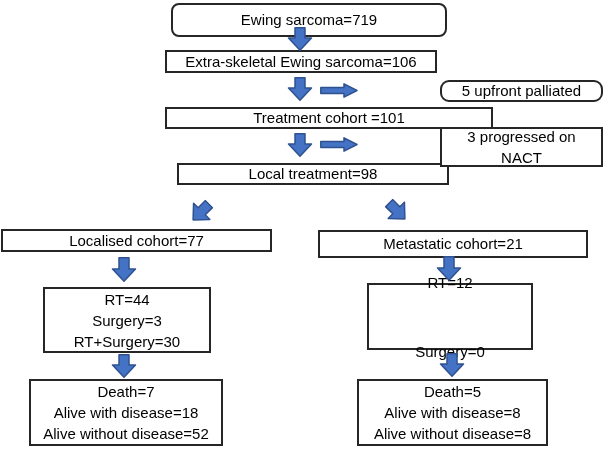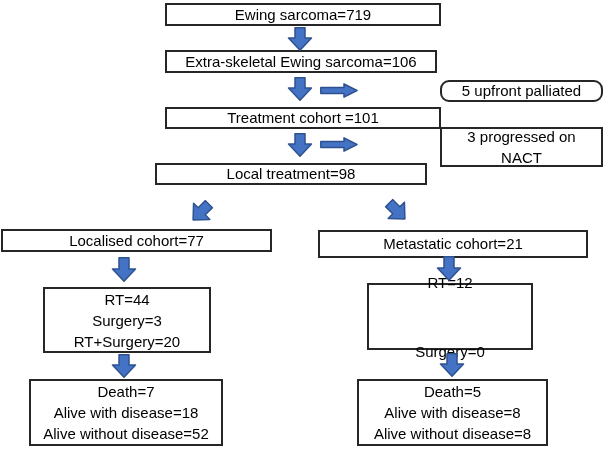--- a/index.html
+++ b/index.html
@@ -16,33 +16,33 @@
   .box .ln{display:block;line-height:21px;}
   .arr{position:absolute;display:block;}
   .rot45{transform:rotate(45deg);}
   .rot-45{transform:rotate(-45deg);}
 </style>
 </head>
 <body>
 
 <div class="canvas">
 
-  <div class="box" style="left:165px;top:3px;width:276px;height:23px;">
+  <div class="box" style="left:171px;top:3px;width:276px;height:34px;border-radius:8px;">
     <span>Ewing sarcoma=719</span>
   </div>
 
   <div class="box" style="left:165px;top:50px;width:272px;height:23px;">
     <span>Extra-skeletal Ewing sarcoma=106</span>
   </div>
 
-  <div class="box" style="left:165px;top:107px;width:276px;height:22px;">
+  <div class="box" style="left:165px;top:107px;width:328px;height:22px;">
     <span>Treatment cohort =101</span>
   </div>
 
-  <div class="box" style="left:155px;top:163px;width:272px;height:22px;">
+  <div class="box" style="left:177px;top:163px;width:272px;height:22px;">
     <span>Local treatment=98</span>
   </div>
 
   <div class="box" style="left:440px;top:80px;width:163px;height:22px;border-radius:9px;">
     <span>5 upfront palliated</span>
   </div>
 
   <div class="box" style="left:440px;top:127px;width:163px;height:40px;">
     <span class="ln">3 progressed on</span>
     <span class="ln">NACT</span>
@@ -52,21 +52,21 @@
     <span>Localised cohort=77</span>
   </div>
 
   <div class="box" style="left:318px;top:230px;width:270px;height:28px;">
     <span>Metastatic cohort=21</span>
   </div>
 
   <div class="box" style="left:43px;top:287px;width:168px;height:66px;">
     <span class="ln">RT=44</span>
     <span class="ln">Surgery=3</span>
-    <span class="ln">RT+Surgery=20</span>
+    <span class="ln">RT+Surgery=30</span>
   </div>
 
   <div class="box" style="left:367px;top:283px;width:166px;height:67px;gap:48px;">
     <span class="ln">RT=12</span>
     <span class="ln">Surgery=0</span>
   </div>
 
   <div class="box" style="left:29px;top:379px;width:194px;height:67px;">
     <span class="ln">Death=7</span>
     <span class="ln">Alive with disease=18</span>

